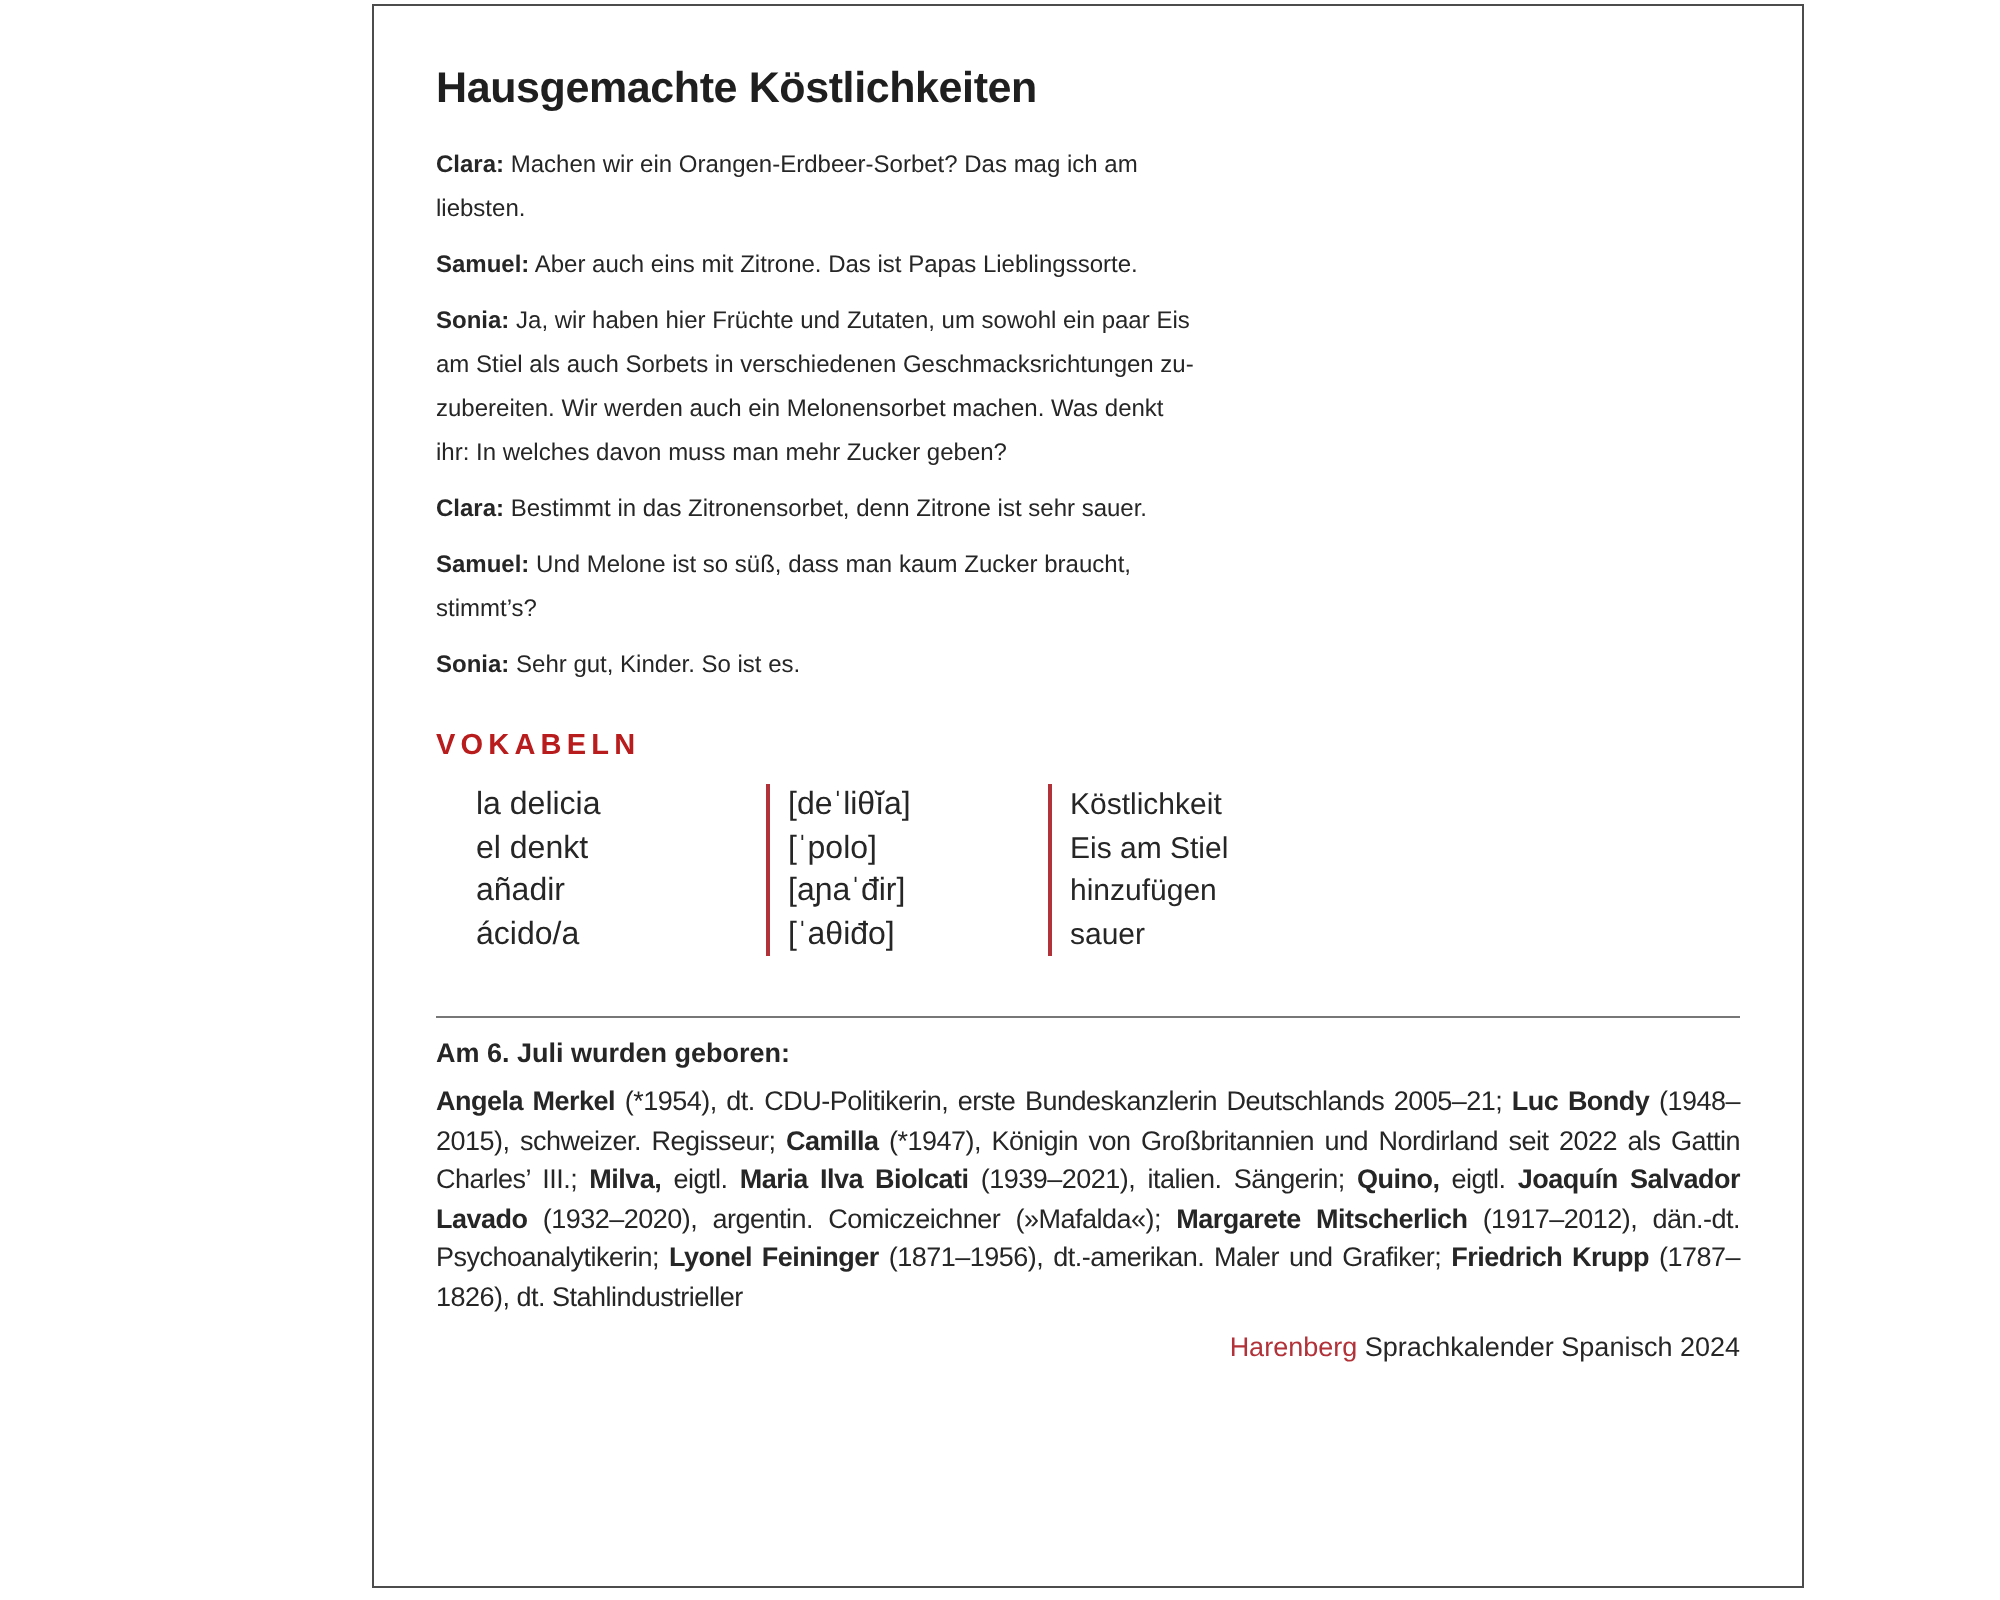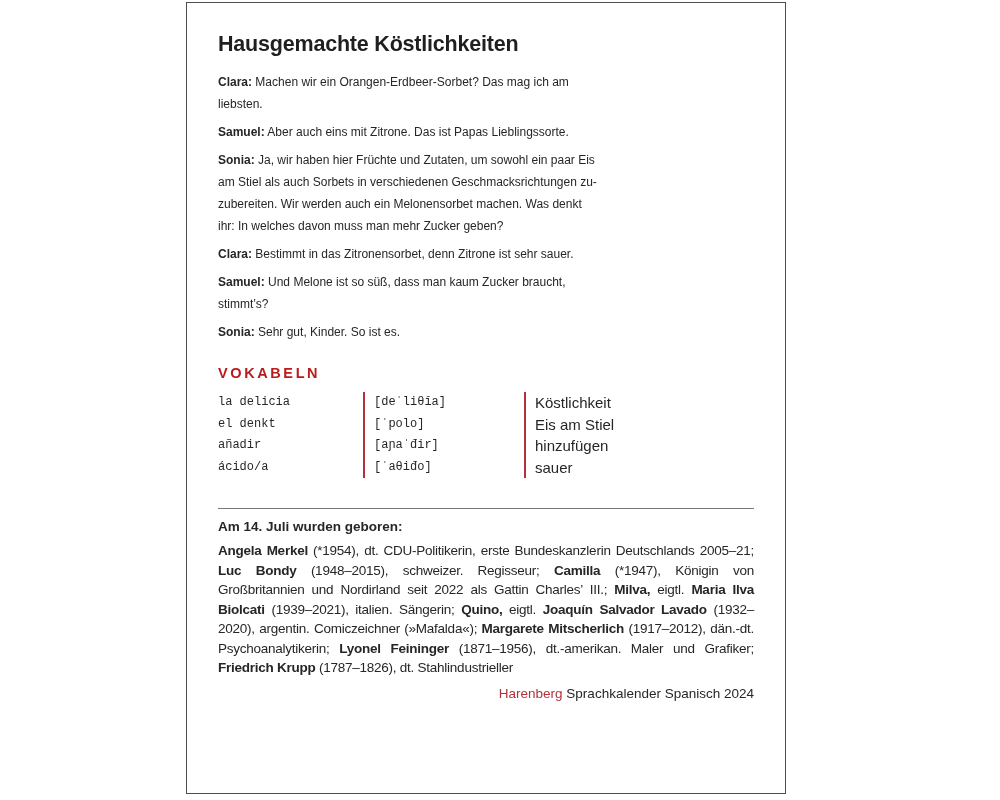--- a/index.html
+++ b/index.html
@@ -10,21 +10,21 @@
     height: 800px;
     overflow: hidden;
     font-family: "Liberation Sans", sans-serif;
     color: #262626;
   }
   .canvas { position: relative; width: 1000px; height: 800px; background: #ffffff; }
   .page {
     position: absolute;
     left: 186px;
     top: 2px;
-    width: 600px;
+    width: 716px;
     height: 792px;
     box-sizing: border-box;
     border: 1px solid #4c4c4c;
     background: #ffffff;
     padding: 28px 31px 0 31px;
   }
   h1.title {
     margin: 0 0 14px 0;
     font-size: 21.5px;
     line-height: 26px;
@@ -46,22 +46,23 @@
     letter-spacing: 2.6px;
     color: #b91c1c;
   }
   .vocab-table { width: 100%; }
   .vocab-row {
     display: grid;
     grid-template-columns: 145px 161px 1fr;
   }
   .vocab-cell { line-height: 21.5px; }
   .vocab-es, .vocab-ipa {
-    font-family: Liberation Mono, monospace;
-    font-size: 12px;
+    font-family: Liberation Sans, sans-serif;
+    font-size: 16px;
+    margin-left: 20px;
   }
   .vocab-ipa, .vocab-de {
     border-left: 2px solid #b23239;
     padding-left: 9px;
   }
   .vocab-de { font-size: 15px; }
   hr.rule {
     border: none;
     border-top: 1px solid #777777;
     margin: 30px 0 9px 0;
@@ -128,20 +129,20 @@
       </div>
       <div class="vocab-row">
         <div class="vocab-cell vocab-es">ácido/a</div>
         <div class="vocab-cell vocab-ipa">[ˈaθiđo]</div>
         <div class="vocab-cell vocab-de">sauer</div>
       </div>
     </div>
 
     <hr class="rule">
 
-    <p class="bday-heading">Am 14. Juli wurden geboren:</p>
+    <p class="bday-heading">Am 6. Juli wurden geboren:</p>
 
     <p class="bday-par"><span class="b">Angela Merkel</span><span> (*1954), dt. CDU-Politikerin, erste Bundeskanzlerin Deutschlands 2005–21; </span><span class="b">Luc Bondy</span><span> (1948–2015), schweizer. Regisseur; </span><span class="b">Camilla</span><span> (*1947), Königin von Großbritannien und Nordirland seit 2022 als Gattin Charles’ III.; </span><span class="b">Milva,</span><span> eigtl. </span><span class="b">Maria Ilva Biolcati</span><span> (1939–2021), italien. Sängerin; </span><span class="b">Quino,</span><span> eigtl. </span><span class="b">Joaquín Salvador Lavado</span><span> (1932–2020), argentin. Comiczeichner (»Mafalda«); </span><span class="b">Margarete Mitscherlich</span><span> (1917–2012), dän.-dt. Psychoanalytikerin; </span><span class="b">Lyonel Feininger</span><span> (1871–1956), dt.-amerikan. Maler und Grafiker; </span><span class="b">Friedrich Krupp</span><span> (1787–1826), dt. Stahlindustrieller</span></p>
 
     <div class="footer"><span class="brand">Harenberg</span><span> Sprachkalender Spanisch 2024</span></div>
 
   </div>
 </div>
 
 </body></html>

